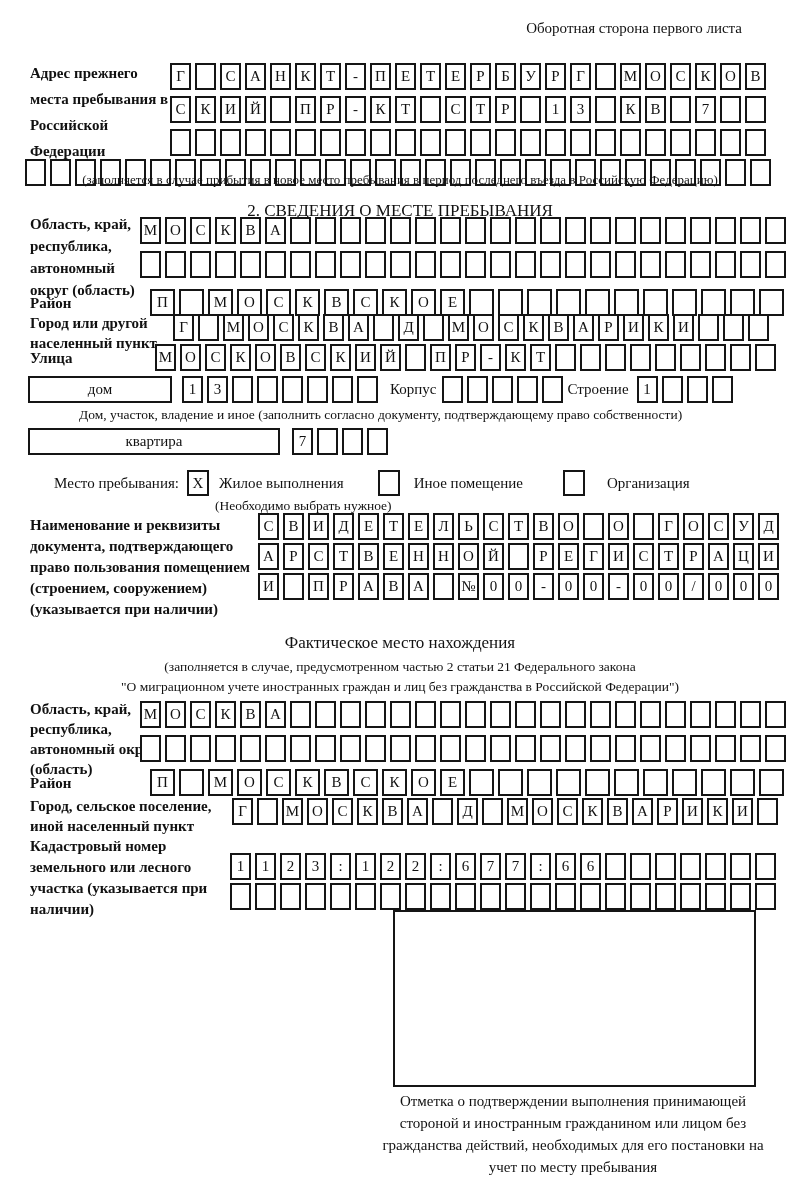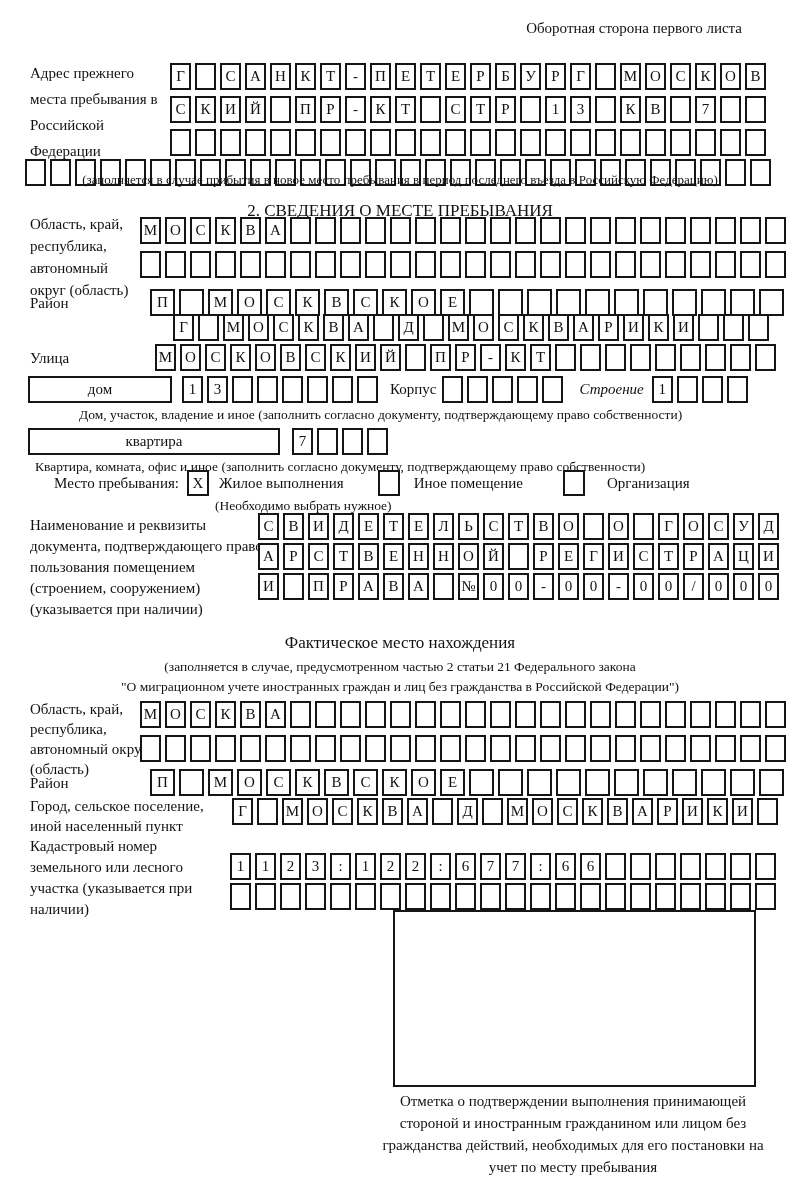--- a/index.html
+++ b/index.html
@@ -1,21 +1,21 @@
 <!DOCTYPE html>
 <html><head>
 <meta charset="utf-8">
 <style>
   html,body{margin:0;padding:0;background:#ffffff;}
   .page{
     position:relative;width:800px;height:1180px;background:#ffffff;
     font-family:"Liberation Serif","DejaVu Serif",serif;color:#111;overflow:hidden;
   }
   .hdr{position:absolute;top:20px;right:58px;font-size:15px;}
-  .lbl{position:absolute;font-size:15px;line-height:20px;}
+  .lbl{position:absolute;font-size:15px;line-height:20px;font-weight:bold;}
   .row{position:absolute;display:flex;align-items:center;}
   .boxes{display:flex;flex:none;}
   .cbox{
     box-sizing:border-box;flex:none;width:21px;height:27px;margin-right:4px;
     border:2px solid #151515;display:inline-flex;align-items:center;justify-content:center;
     font-size:15px;background:#fff;
   }
   .boxes.wide .cbox{width:25px;}
   .wbox{
     box-sizing:border-box;height:27px;border:2px solid #151515;display:flex;flex:none;
@@ -245,20 +245,21 @@
         <span class="cbox"></span>
         <span class="cbox"></span>
         <span class="cbox"></span>
         <span class="cbox"></span>
         <span class="cbox"></span>
         <span class="cbox"></span>
         <span class="cbox"></span>
       </div>
     </div>
 
+  <div class="lbl" style="left:30px;top:313px;width:150px;">Город или другой населенный пункт</div>
   <div class="row" style="left:173px;top:314px;">
       <div class="boxes">
         <span class="cbox">Г</span>
         <span class="cbox"></span>
         <span class="cbox">М</span>
         <span class="cbox">О</span>
         <span class="cbox">С</span>
         <span class="cbox">К</span>
         <span class="cbox">В</span>
         <span class="cbox">А</span>
@@ -325,40 +326,39 @@
         <span class="cbox"></span>
       </div>
     <div class="inline-lbl" style="margin-left:8px;">Корпус</div>
     <div class="boxes" style="margin-left:6px;">
         <span class="cbox"></span>
         <span class="cbox"></span>
         <span class="cbox"></span>
         <span class="cbox"></span>
         <span class="cbox"></span>
       </div>
-    <div class="inline-lbl" style="margin-left:12px;font-style:italic;">Строение</div>
+    <div class="inline-lbl" style="">Строение</div>
     <div class="boxes" style="margin-left:8px;">
         <span class="cbox">1</span>
         <span class="cbox"></span>
         <span class="cbox"></span>
         <span class="cbox"></span>
       </div>
   </div>
   <div class="caption" style="left:35px;top:407px;margin-left:44px;">Дом, участок, владение и иное (заполнить согласно документу, подтверждающему право собственности)</div>
 
   <div class="row" style="left:28px;top:428px;">
     <div class="wbox" style="width:252px;text-align:center;">квартира</div>
     <div class="boxes" style="margin-left:12px;">
         <span class="cbox">7</span>
         <span class="cbox"></span>
         <span class="cbox"></span>
         <span class="cbox"></span>
       </div>
   </div>
-  <div class="caption" style="left:35px;top:459px;">Квартира, комната, офис и иное (заполнить согласно документу, подтверждающему право собственности)</div>
 
   <div class="row" style="left:30px;top:470px;margin-left:24px;">
     <div class="inline-lbl">Место пребывания:</div>
     <div class="chk" style="margin-left:8px;">X</div>
     <div class="inline-lbl" style="margin-left:10px;">Жилое выполнения</div>
     <div class="chk" style="margin-left:34px;"></div>
     <div class="inline-lbl" style="margin-left:14px;">Иное помещение</div>
     <div class="chk" style="margin-left:40px;"></div>
     <div class="inline-lbl" style="margin-left:22px;">Организация</div>
   </div>

